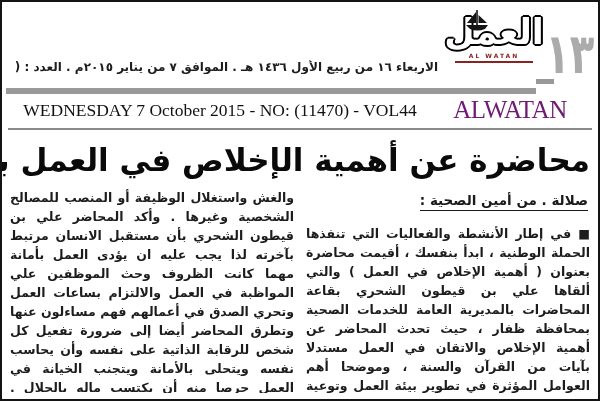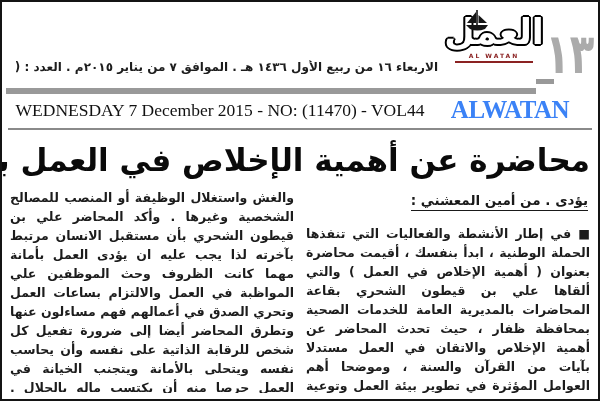--- a/index.html
+++ b/index.html
@@ -30,21 +30,21 @@
   }
   .bar-main{position:absolute; top:86px; left:4px; right:62px; height:6px; background:#999999;}
   .bar-short{position:absolute; top:77px; right:44px; width:18px; height:5px; background:#999999;}
   .eng-row{position:absolute; top:94px; left:8px; right:8px; display:flex; align-items:center;}
   .dateline-en{
     flex:1; text-align:center; font-family:"Liberation Serif","DejaVu Serif",serif;
     font-size:17.5px; color:#111; white-space:nowrap;
   }
   .logo-text-en{
     width:160px; text-align:center; font-family:"Liberation Serif","DejaVu Serif",serif;
-    font-size:25px; font-weight:bold; color:#3b82f6; letter-spacing:-0.5px;
+    font-size:25px; font-weight:normal; color:#701a75; letter-spacing:-0.5px;
   }
   .thin-rule{position:absolute; top:126px; left:6px; right:6px; height:2px; background:#8a8a8a;}
   
   .headline{
     position:absolute; top:134px; left:8px; right:8px; margin:0;
     direction:rtl; text-align:center; font-size:31px; font-weight:900; color:#0a0a0a;
     white-space:nowrap; letter-spacing:-0.5px; line-height:48px;
   }
   .body-cols{
     position:absolute; top:186px; left:8px; right:8px; bottom:6px;
@@ -83,34 +83,34 @@
       <div class="logo-en">AL WATAN</div>
       <div class="logo-rule"></div>
     </div>
 
     <div class="pagenum">١٣</div>
 
     <div class="bar-main"></div>
     <div class="bar-short"></div>
 
     <div class="eng-row">
-      <div class="dateline-en">WEDNESDAY 7 December 2015 - NO: (11470) - VOL44</div>
+      <div class="dateline-en">WEDNESDAY 7 October 2015 - NO: (11470) - VOL44</div>
       <div class="logo-text-en">ALWATAN</div>
     </div>
 
     <div class="thin-rule"></div>
   </header>
 
   <h1 class="headline" dir="rtl">محاضرة عن أهمية الإخلاص في العمل بصلالة</h1>
 
   <div class="body-cols" dir="rtl">
 
     <div class="col">
       <div class="byline-wrap">
-        <span class="byline">يؤدى . من أمين المعشني :</span>
+        <span class="byline">صلالة . من أمين الصحية :</span>
       </div>
       <p>■ في إطار الأنشطة والفعاليات التي تنفذها الحملة الوطنية ، ابدأ بنفسك ، أقيمت محاضرة بعنوان ( أهمية الإخلاص في العمل ) والتي ألقاها علي بن قيطون الشحري بقاعة المحاضرات بالمديرية العامة للخدمات الصحية بمحافظة ظفار ، حيث تحدث المحاضر عن أهمية الإخلاص والاتقان في العمل مستدلا بآيات من القرآن والسنة ، وموضحا أهم العوامل المؤثرة في تطوير بيئة العمل وتوعية الموظفين بمخاطر الممارسات غير الشرعية كالرشوة</p>
     </div>
 
     <div class="col">
       <p>والغش واستغلال الوظيفة أو المنصب للمصالح الشخصية وغيرها . وأكد المحاضر علي بن قيطون الشحري بأن مستقبل الانسان مرتبط بآخرته لذا يجب عليه ان يؤدى العمل بأمانة مهما كانت الظروف وحث الموظفين علي المواظبة في العمل والالتزام بساعات العمل وتحري الصدق في أعمالهم فهم مساءلون عنها وتطرق المحاضر أيضا إلى ضرورة تفعيل كل شخص للرقابة الذاتية على نفسه وأن يحاسب نفسه ويتحلى بالأمانة ويتجنب الخيانة في العمل حرصا منه أن يكتسب ماله بالحلال . وأختتم علي الشحري محاضرته حول مسألة الأعذار الطبية الكاذبة والغياب وأضرارها على المؤسسة ■</p>
     </div>
 
   </div>
 </div>

